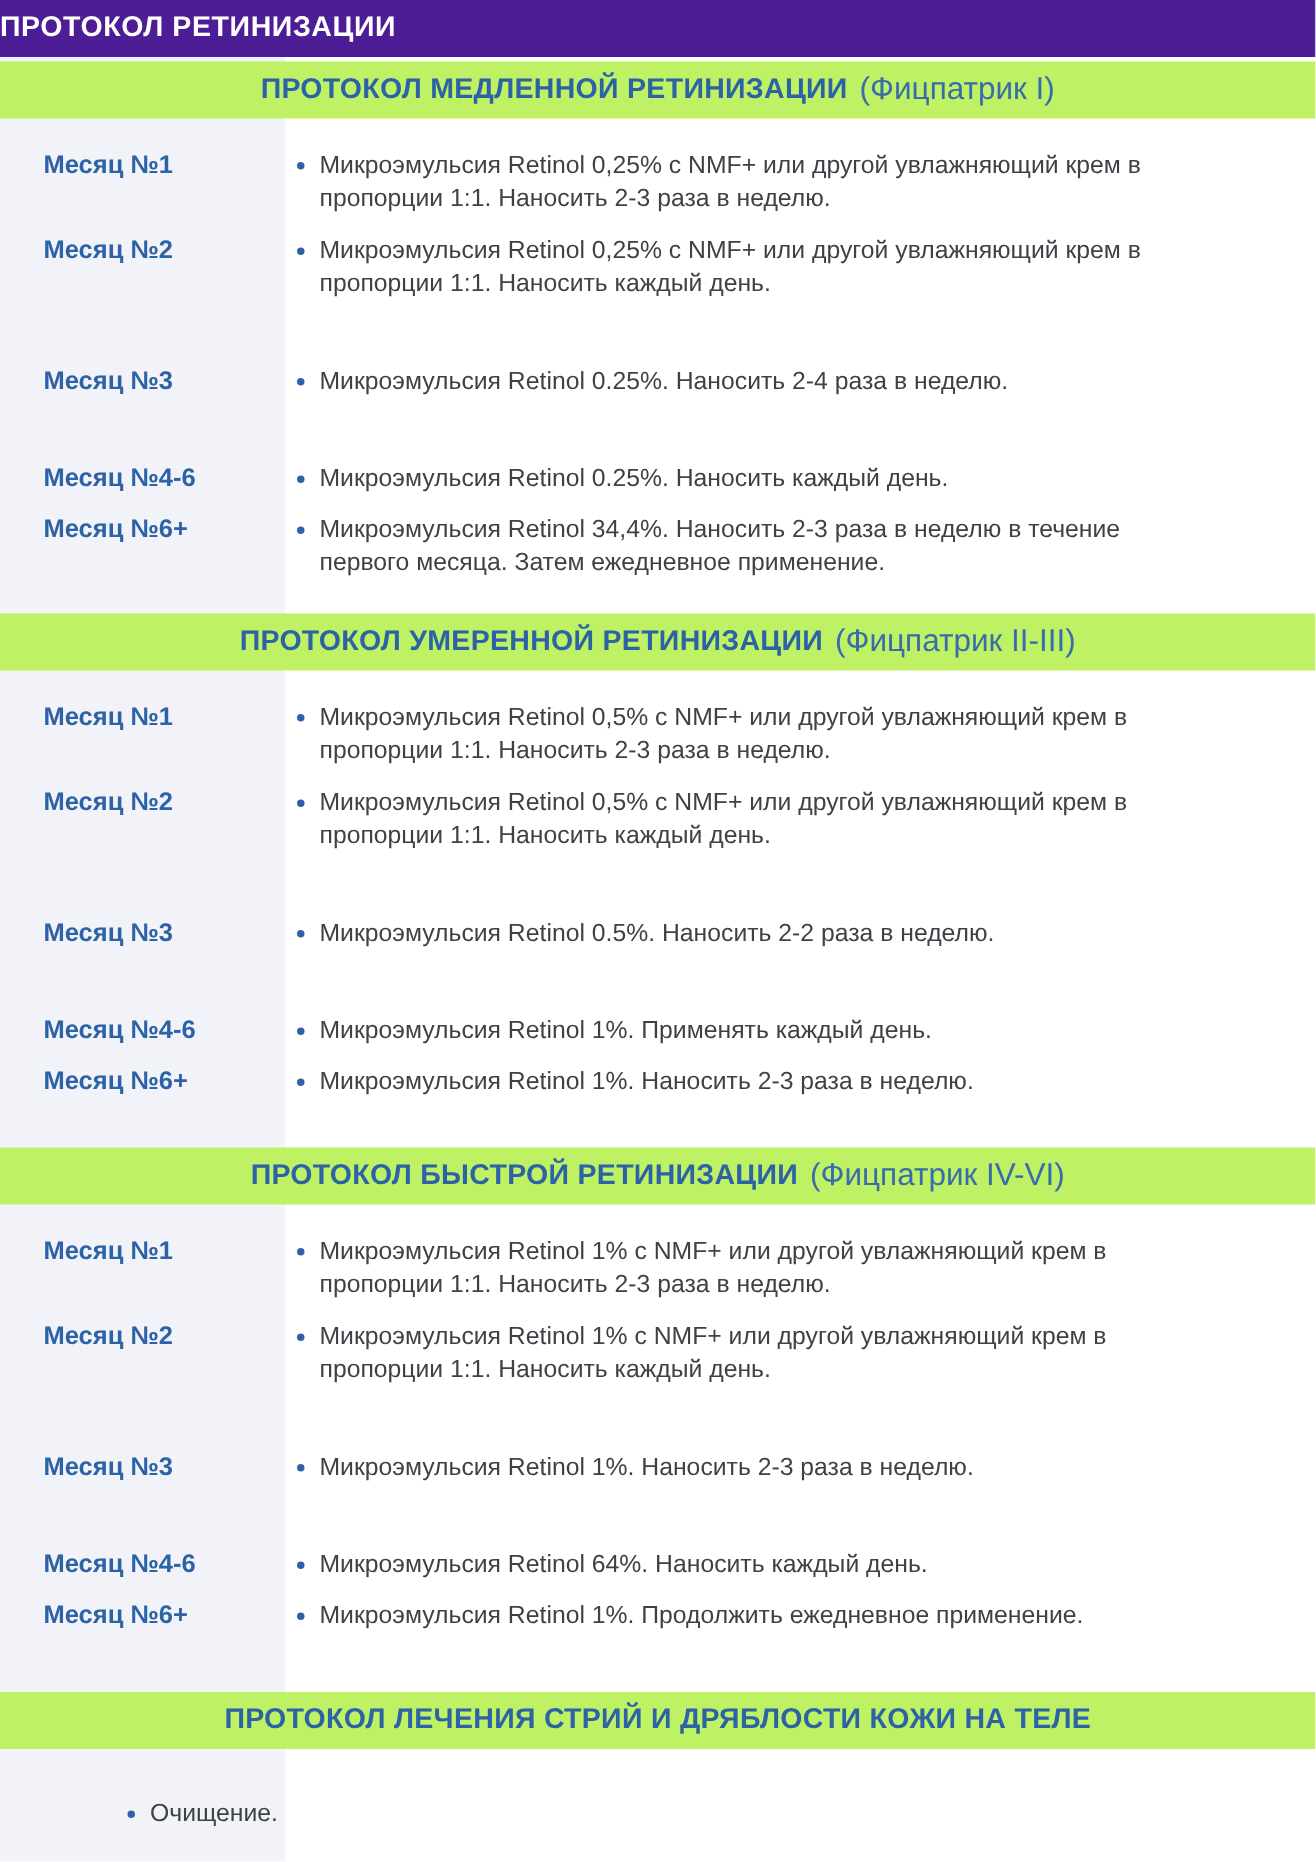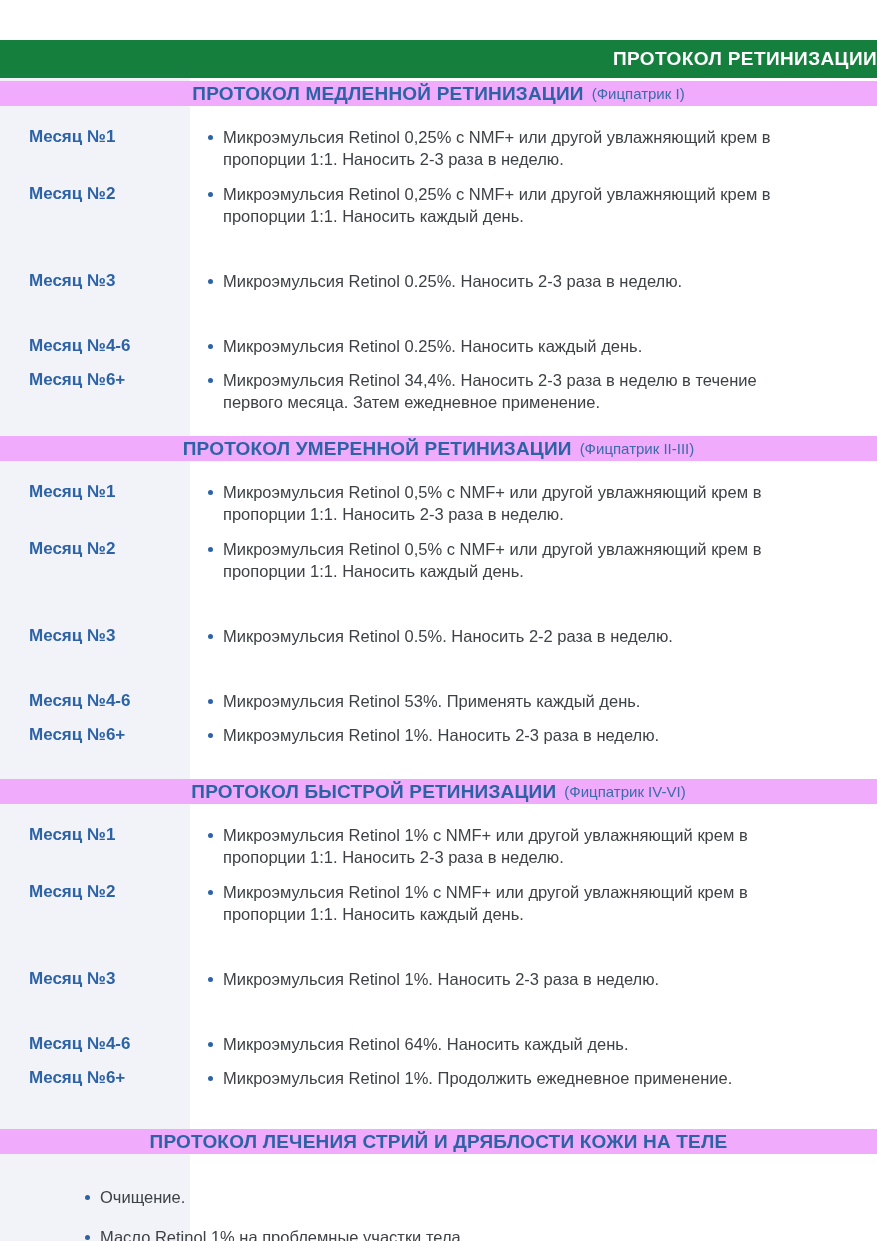--- a/index.html
+++ b/index.html
@@ -13,58 +13,58 @@
   .page { position: relative; width: 877px; height: 1241px; }
 
   
   .left-col {
     position: absolute; left: 0; top: 0; width: 190px; height: 1241px;
     background: #f1f3f9; z-index: 0;
   }
 
   .topbar {
     position: relative; z-index: 2;
-    margin-top: 40px; height: 38px;
-    background: #15803d;
-    display: flex; align-items: center; justify-content: flex-end;
+    height: 38px;
+    background: #4c1d95;
+    display: flex; align-items: center; justify-content: flex-start;
   }
   .topbar span {
     color: #ffffff; font-size: 19px; font-weight: bold; letter-spacing: 0.4px;
   }
 
   .band {
     position: relative; z-index: 2;
-    height: 25px;
-    background: #f0abfc;
+    height: 38px;
+    background: #bef264;
     display: flex; align-items: center; justify-content: center;
     white-space: nowrap;
   }
   .band .band-title {
     color: #2d63a6; font-size: 19px; font-weight: bold; letter-spacing: 0.2px;
   }
   .band .band-subtitle {
-    color: #3a6cab; font-size: 15px; font-weight: 400; margin-left: 8px;
+    color: #3a6cab; font-size: 21px; font-weight: 400; margin-left: 8px;
   }
   .band.first { margin-top: 3px; }
 
   .rows { position: relative; z-index: 1; }
   .rows.s1 { padding: 20px 0 23px 0; }
   .rows.s2 { padding: 20px 0 33px 0; }
   .rows.s3 { padding: 20px 0 40px 0; }
 
   .row { display: flex; align-items: flex-start; }
   .row.two { margin-bottom: 13px; }
   .row.one { margin-bottom: 12px; margin-top: 43px; }
   .row.last { margin-bottom: 0; }
 
   .row-label {
     flex: 0 0 190px; box-sizing: border-box; padding-left: 29px;
     color: #2d63a6; font-size: 17px; font-weight: bold; line-height: 22px;
   }
-  .row-content { display: flex; align-items: flex-start; padding-left: 18px; }
+  .row-content { display: flex; align-items: flex-start; padding-left: 8px; }
   .dot {
     flex: 0 0 5px; width: 5px; height: 5px; border-radius: 50%;
     background: #2d63a6; margin-top: 9px; margin-right: 10px;
   }
   .row-text {
     color: #3e4246; font-size: 16.5px; line-height: 22px; max-width: 590px;
   }
 
   .simple-bullets { position: relative; z-index: 1; padding: 32px 0 0 85px; }
   .simple-bullets .row-content { padding-left: 0; margin-bottom: 18px; }
@@ -95,21 +95,21 @@
       <div class="row-label">Месяц №2</div>
       <div class="row-content">
         <span class="dot"></span>
         <span class="row-text">Микроэмульсия Retinol 0,25% с NMF+ или другой увлажняющий крем в пропорции 1:1. Наносить каждый день.</span>
       </div>
     </div>
     <div class="row one">
       <div class="row-label">Месяц №3</div>
       <div class="row-content">
         <span class="dot"></span>
-        <span class="row-text">Микроэмульсия Retinol 0.25%. Наносить 2-3 раза в неделю.</span>
+        <span class="row-text">Микроэмульсия Retinol 0.25%. Наносить 2-4 раза в неделю.</span>
       </div>
     </div>
     <div class="row one">
       <div class="row-label">Месяц №4-6</div>
       <div class="row-content">
         <span class="dot"></span>
         <span class="row-text">Микроэмульсия Retinol 0.25%. Наносить каждый день.</span>
       </div>
     </div>
     <div class="row last">
@@ -144,21 +144,21 @@
       <div class="row-label">Месяц №3</div>
       <div class="row-content">
         <span class="dot"></span>
         <span class="row-text">Микроэмульсия Retinol 0.5%. Наносить 2-2 раза в неделю.</span>
       </div>
     </div>
     <div class="row one">
       <div class="row-label">Месяц №4-6</div>
       <div class="row-content">
         <span class="dot"></span>
-        <span class="row-text">Микроэмульсия Retinol 53%. Применять каждый день.</span>
+        <span class="row-text">Микроэмульсия Retinol 1%. Применять каждый день.</span>
       </div>
     </div>
     <div class="row last">
       <div class="row-label">Месяц №6+</div>
       <div class="row-content">
         <span class="dot"></span>
         <span class="row-text">Микроэмульсия Retinol 1%. Наносить 2-3 раза в неделю.</span>
       </div>
     </div>
   </div>

